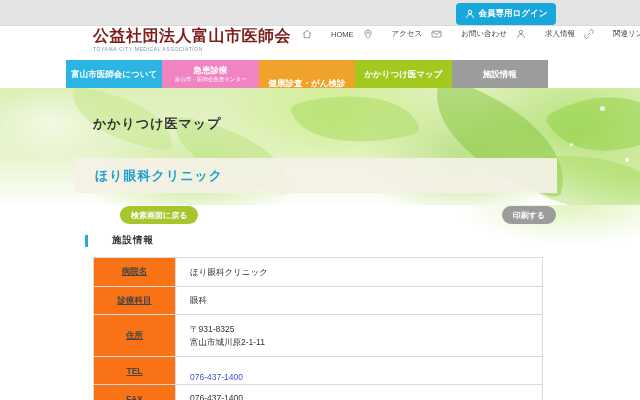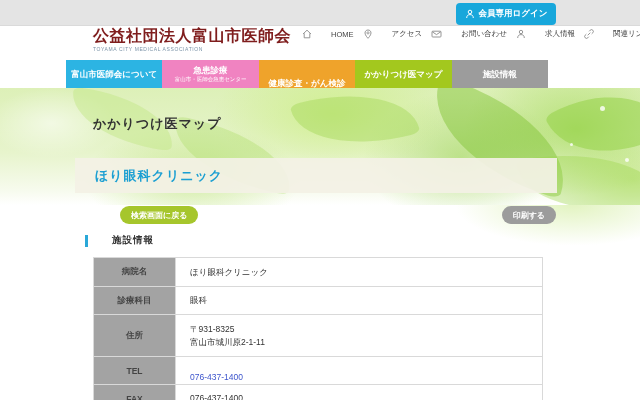--- a/index.html
+++ b/index.html
@@ -73,21 +73,21 @@
   .print-btn { right:84px; background:#9c9c9c; }
 
   
   .section-head { position:absolute; left:85px; top:234px; display:flex; align-items:center; gap:24px; z-index:3; }
   .section-head .bar { width:3px; height:12px; background:#2aa8d8; }
   .section-head span.txt { font-size:9.5px; font-weight:bold; color:#333; letter-spacing:1px; }
 
   
   .facility-table { position:absolute; left:93px; top:257px; width:450px; border-collapse:collapse; table-layout:fixed; z-index:3; background:#fff; }
   .facility-table th, .facility-table td { border:1px solid #d9d9d9; vertical-align:middle; }
-  .facility-table th { width:82px; background:#a3a3a3; font-size:8.5px; font-weight:bold; color:#444; text-align:center; }
+  .facility-table th { width:82px; background:#f97316; font-size:8.5px; font-weight:bold; color:#444; text-align:center;text-decoration:underline; }
   .facility-table td { font-size:8.5px; color:#333; text-align:left; padding-left:14px; white-space:pre-line; line-height:13px; }
   .r1 { height:29px; } .r2 { height:28px; } .r3 { height:42px; } .r4 { height:28px;padding-left:31px; } .r5 { height:28px; }
   .tel-link { color:#3d55cc; text-decoration:none; cursor:pointer; }
 </style>
 </head>
 <body>
 
 <div class="canvas">
 
   <div class="top-strip"></div>

